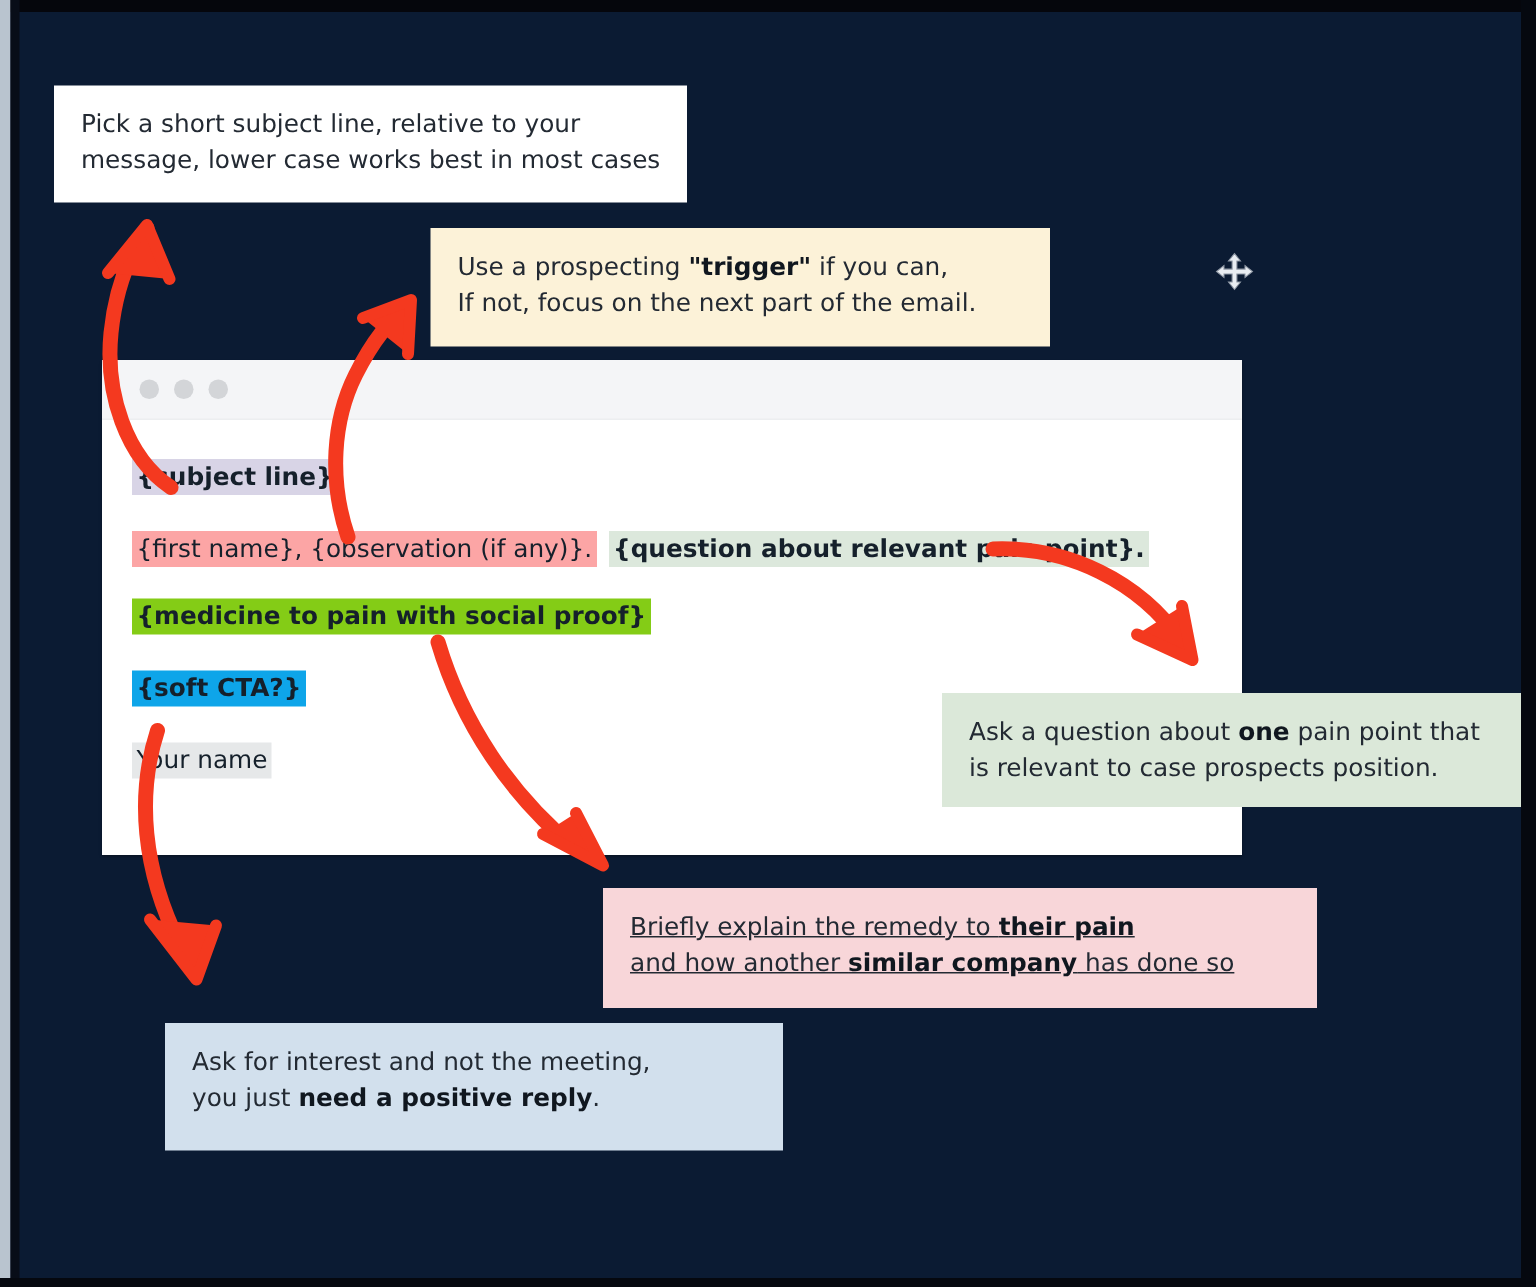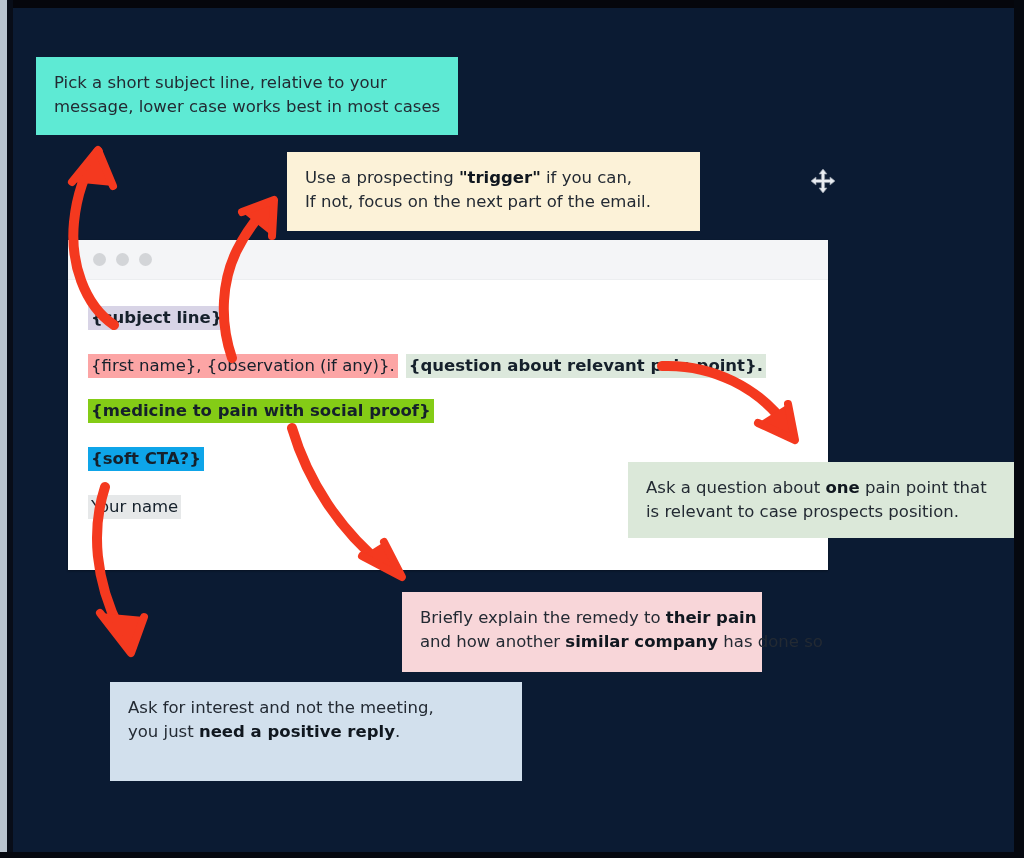--- a/index.html
+++ b/index.html
@@ -106,37 +106,38 @@
     font-size: 16.5px;
     line-height: 1.45;
     color: #232a33;
     padding: 14px 18px;
     white-space: nowrap;
   }
   .callout b { font-weight: bold; color: #10171f; }
 
   #callout-subject {
     left: 36px; top: 57px; width: 422px; height: 78px;
-    background: #5eead4;
+    background: #ffffff;
   }
   #callout-trigger {
     left: 287px; top: 152px; width: 413px; height: 79px;
     background: #fcf2d8;
   }
   #callout-question {
     left: 592px; top: 462px; width: 412px; height: 76px;
     background: #dbe8d9;
     margin-left: 36px;
   }
   #callout-remedy {
-    left: 402px; top: 592px; width: 360px; height: 80px;
+    left: 402px; top: 592px; width: 476px; height: 80px;
     background: #f8d6d9;
+    text-decoration: underline;
   }
   #callout-cta {
-    left: 110px; top: 682px; width: 412px; height: 99px;
+    left: 110px; top: 682px; width: 412px; height: 85px;
     background: #d2e0ed;
   }
 
   
   #arrows {
     position: absolute;
     left: 0; top: 0;
     width: 1024px; height: 858px;
     pointer-events: none;
   }

